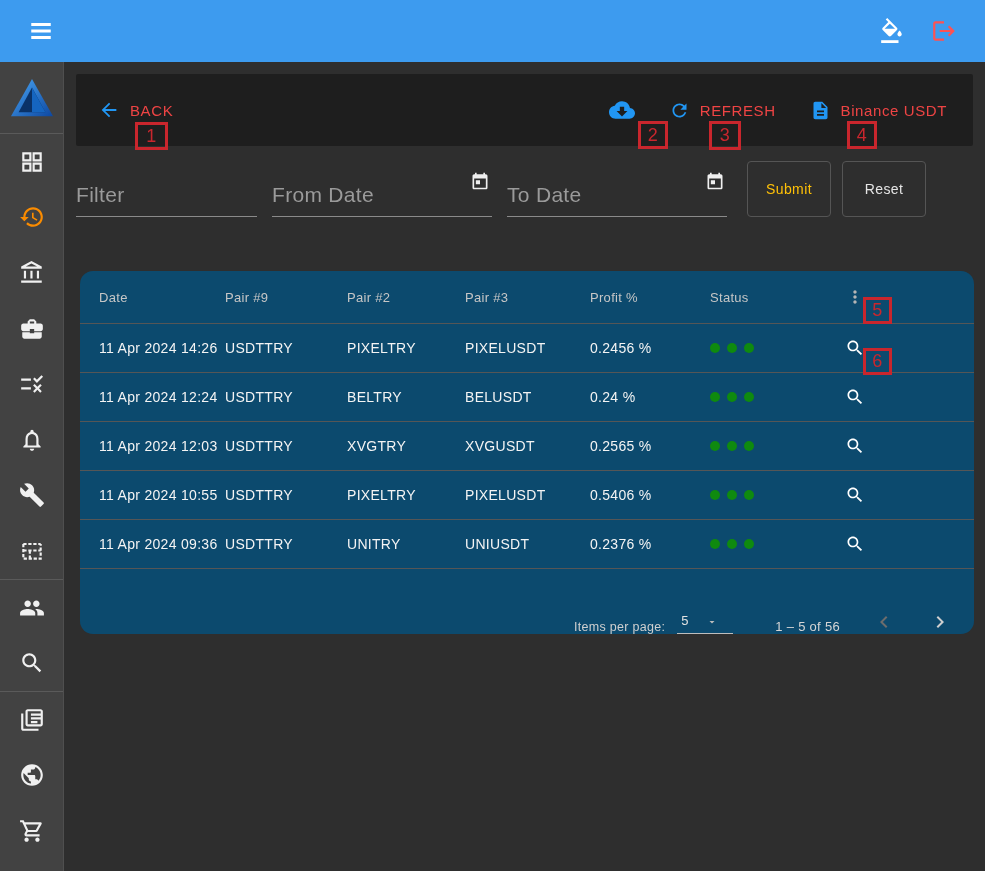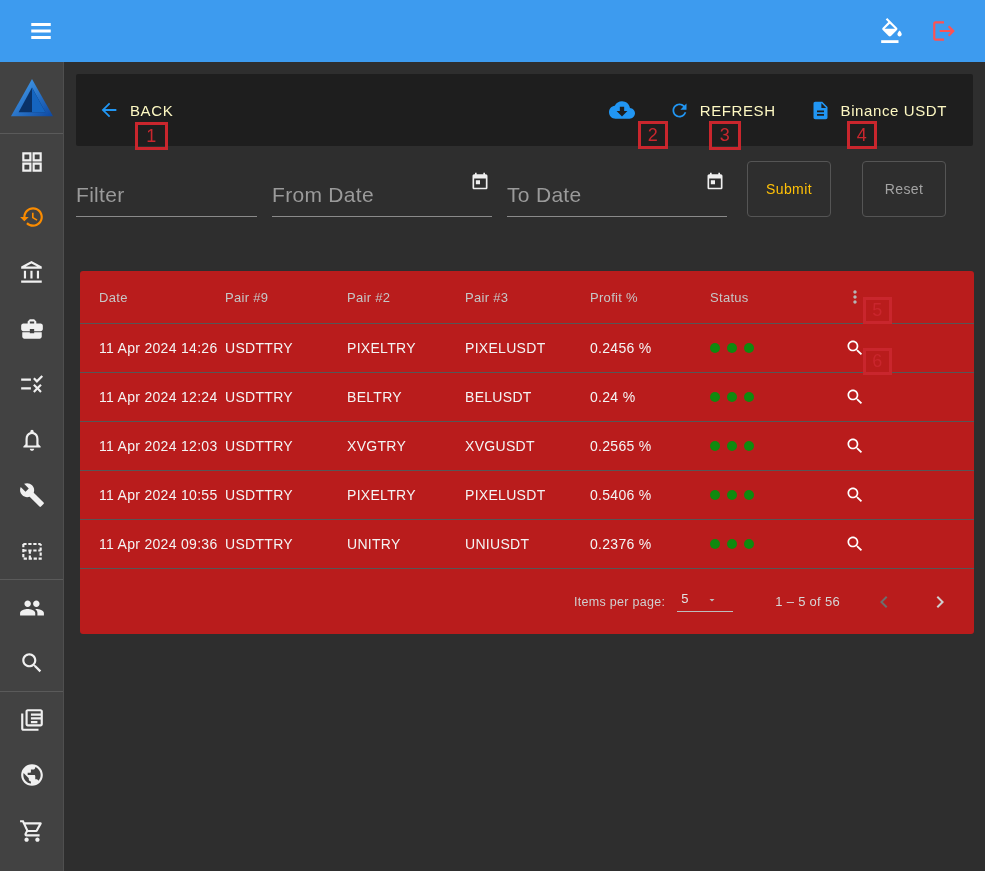--- a/index.html
+++ b/index.html
@@ -24,55 +24,55 @@
   .side-item { height:55.6px; display:flex; align-items:center; justify-content:center; color:#f0f0f0; cursor:pointer; background:none; border:none; }
   .side-item.active { color:#fb8c00; }
   .side-item svg { width:26px; height:26px; }
 
   
   .main { flex:1; background:#2e2e2e; }
 
   .action-strip { margin:12px 12px 0 12px; height:72px; background:#1e1e1e; border-radius:2px;
     display:flex; align-items:center; padding:0 26px 0 22px; }
   .tool-link { display:flex; align-items:center; gap:10px; background:none; border:none; cursor:pointer;
-    color:#fef9c3; font-size:15px; letter-spacing:.6px; }
+    color:#ef4444; font-size:15px; letter-spacing:.6px; }
   .action-strip .spacer { flex:1; }
   .right-group { display:flex; align-items:center; gap:34px; }
 
   
   .filter-row { display:flex; align-items:center; padding:14px 0 0 12px; height:72px; }
   .u-field { position:relative; height:56px; display:flex; align-items:flex-end; }
   .u-field input { width:100%; background:transparent; border:none; outline:none;
     border-bottom:1px solid #8a8a8a; color:#eee; font-size:21px; padding:0 0 9px 0;
     font-family:"Liberation Sans", sans-serif; letter-spacing:.3px; }
   .u-field input::placeholder { color:#9a9a9a; opacity:1; }
   .f-filter { width:181px; margin-right:15px; }
   .f-date { width:220px; margin-right:15px; }
   .cal-btn { position:absolute; right:2px; bottom:26px; background:none; border:none; cursor:pointer; color:#efefef; padding:0; }
   .btn { height:56px; width:84px; background:transparent; border:1px solid #555; border-radius:4px;
     font-size:14px; cursor:pointer; font-family:"Liberation Sans", sans-serif; letter-spacing:.4px; }
   .btn-submit { color:#ffc107; margin-left:5px; margin-right:11px; }
-  .btn-reset { color:#a3a3a3;margin-left:20px; }
-
-  
-  .card { margin:53px 11px 0 16px; background:#b91c1c; border-radius:3px; }
+  .btn-reset { color:#e5e5e5; }
+
+  
+  .card { margin:53px 11px 0 16px; background:#0c4a6e; border-radius:13px; }
   .trow { display:grid; grid-template-columns:126px 122px 118px 125px 120px 132px 1fr;
     align-items:center; padding-left:19px; }
   .thead { height:52px; color:#c6c6c6; font-size:13px; }
   .tbody-row { height:49px; color:#f4f4f4; font-size:14px; border-top:1px solid #565656; }
   .cell { white-space:nowrap; overflow:hidden; }
   .dots { display:flex; gap:7px; }
   .dot { width:10px; height:10px; border-radius:50%; background:#0f8a0f; }
   .act-cell { display:flex; align-items:center; padding-left:3px; }
   .menu-btn,.search-row-btn,.pg-btn,.select-like { background:none; border:none; cursor:pointer; padding:0; }
   .menu-btn { color:#b5b5b5; }
   .search-row-btn { color:#fff; }
 
   
-  .paginator { height:66px; border-top:1px solid #565656; display:flex; align-items:center;
+  .paginator { height:66px; border-top:1px solid #565656; display:flex; align-items:flex-end;
     justify-content:flex-end; padding-right:22px; color:#cfcfcf; font-size:12.5px; }
   .select-like { display:flex; align-items:flex-end; gap:18px; color:#e2e2e2; font-size:13px;
     border-bottom:1px solid #bdbdbd; padding:0 4px 5px 4px; margin-left:12px; width:56px; }
   .range { margin-left:42px; font-size:13px; color:#d6d6d6; }
   .pg-btn { margin-left:32px; color:#cfcfcf; }
   .pg-btn.disabled { color:#6d6d6d; cursor:default; }
 
   
   .ann { position:absolute; border:3px solid #c9262d; color:#c9262d; font-size:18px;
     display:flex; align-items:center; justify-content:center; z-index:50; background:transparent;

